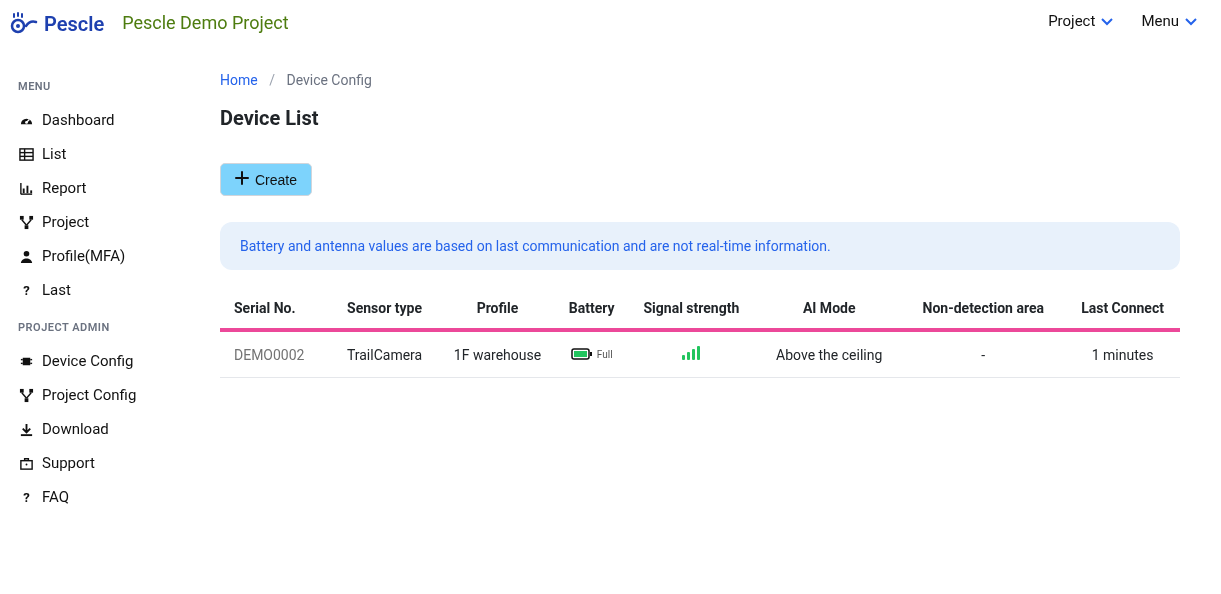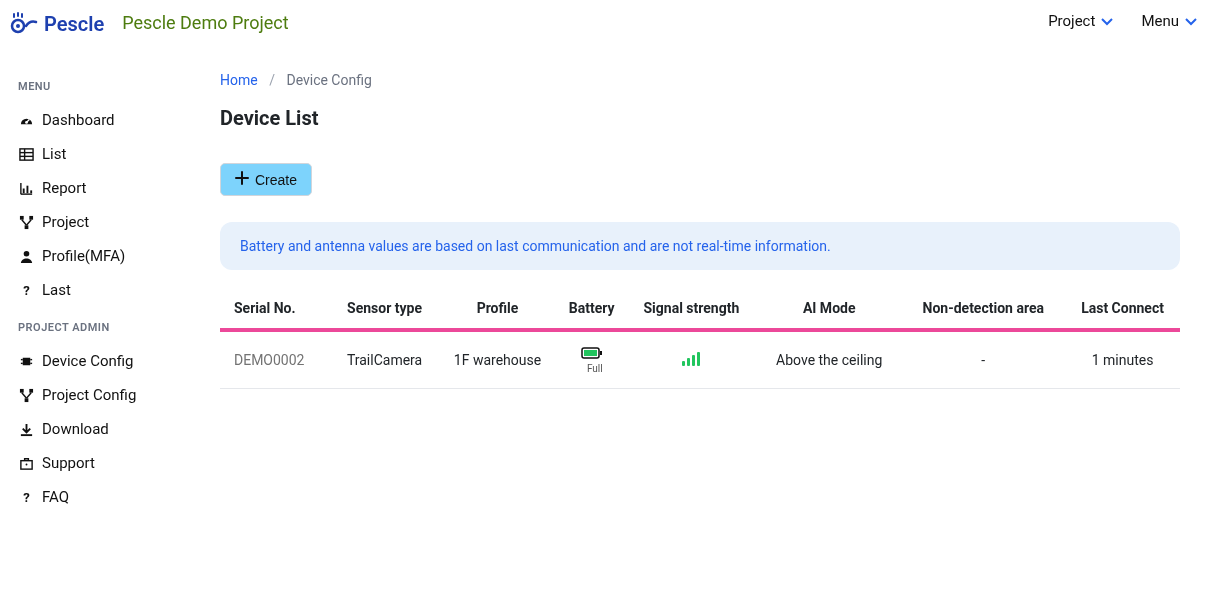--- a/index.html
+++ b/index.html
@@ -30,21 +30,21 @@
   .info-banner { margin-top: 26px; background: #e8f1fb; color: #2563eb; padding: 16px 20px; border-radius: 12px; font-size: 14px; }
   
   table { width: 100%; border-collapse: collapse; margin-top: 18px; }
   th { text-align: center; font-weight: 700; font-size: 14px; padding: 12px 4px; border-bottom: 4px solid #ec4899; }
   th:first-child { text-align: left; padding-left: 14px; }
   td { text-align: center; font-size: 14px; padding: 14px 4px; border-bottom: 1px solid #e5e7eb; vertical-align: middle; }
   td:first-child { text-align: left; padding-left: 14px; }
   td.serial a { color: #737373; text-decoration: none; }
   tr.alt { background: #eef9f7; }
   
-  .battery-wrap { display: inline-flex; flex-direction: column; align-items: flex-end; gap: 4px; }
+  .battery-wrap { display: inline-flex; flex-direction: row; align-items: flex-end; gap: 4px; }
   .battery-icon { display: inline-flex; }
   .battery-label { font-size: 10px; color: #555; }
   
   .signal { display: inline-flex; align-items: flex-end; gap: 2px; }
   .signal span { width: 3px; background: #22c55e; border-radius: 1px; }
   .signal span:nth-child(1){height:5px;}
   .signal span:nth-child(2){height:8px;}
   .signal span:nth-child(3){height:11px;}
   .signal span:nth-child(4){height:14px;}
 </style>

